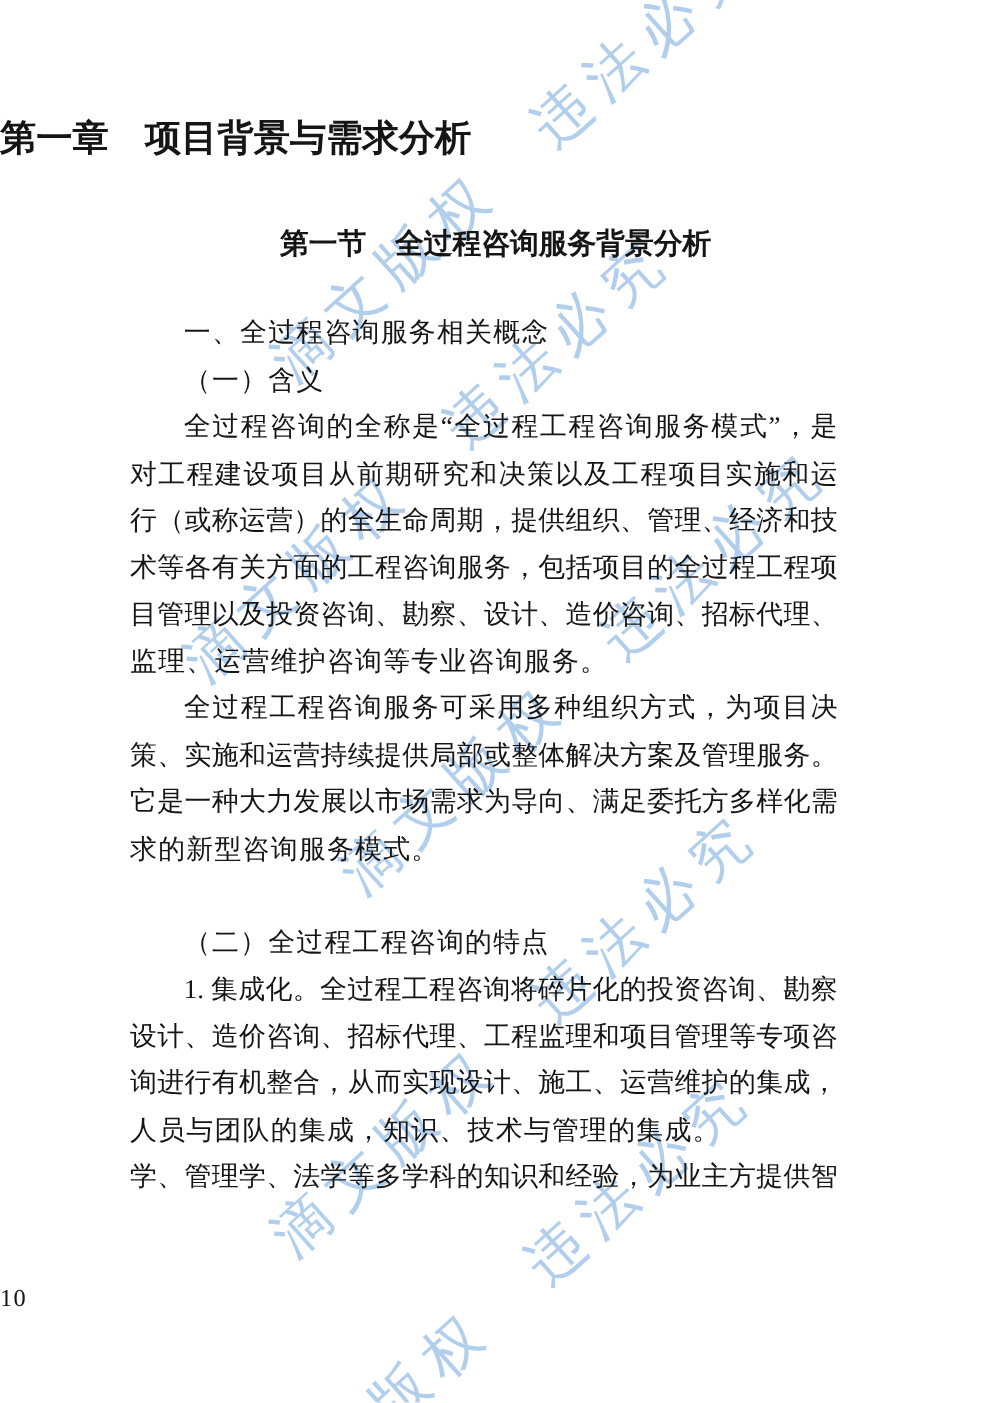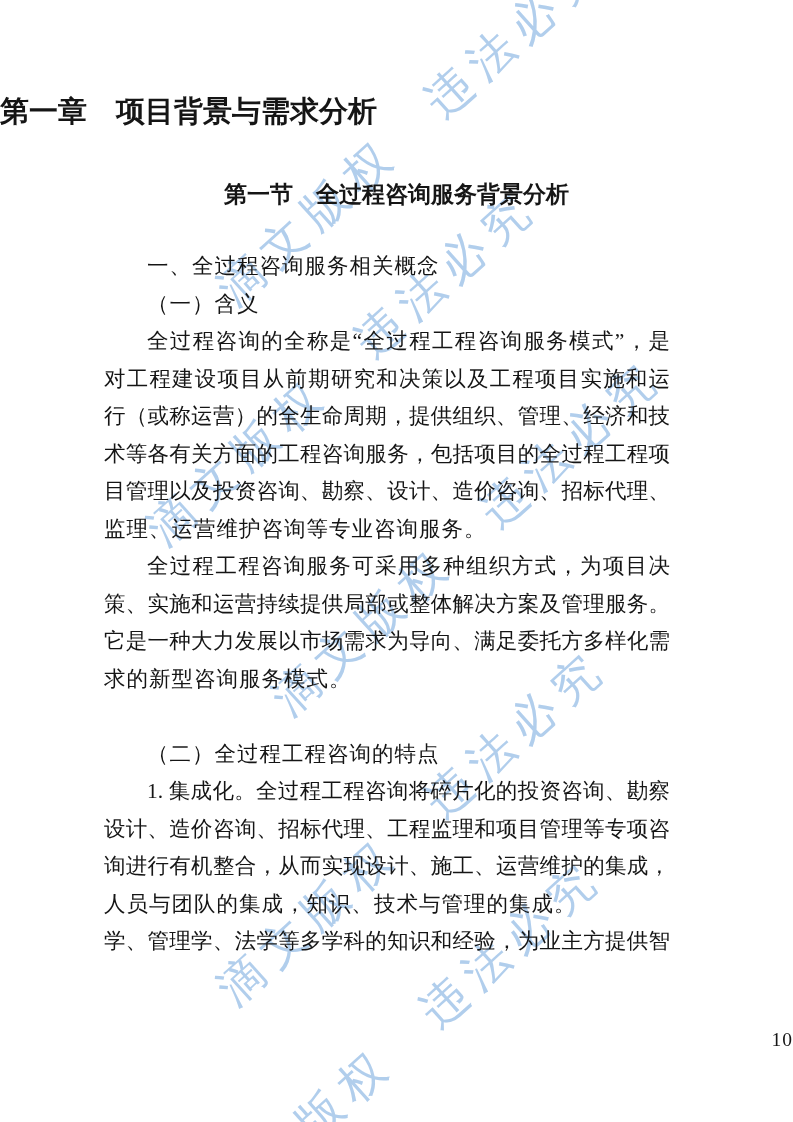--- a/index.html
+++ b/index.html
@@ -83,21 +83,21 @@
     letter-spacing: 0;
   }
   .line.indent { text-indent: 2em; }
   .line.spacer {  }
 
   .page-number {
     position: absolute;
     left: 0;
     top: 1029px;
     width: 100%;
-    text-align: right;
+    text-align: left;
     font-size: 19.5px;
     letter-spacing: 1px;
   }
 </style>
 </head>
 <body>
 
 <div class="watermark-layer">
   <div class="wm-stripe wm-1">滴文版权　违法必究</div>
   <div class="wm-stripe wm-2">滴文版权　违法必究</div>

